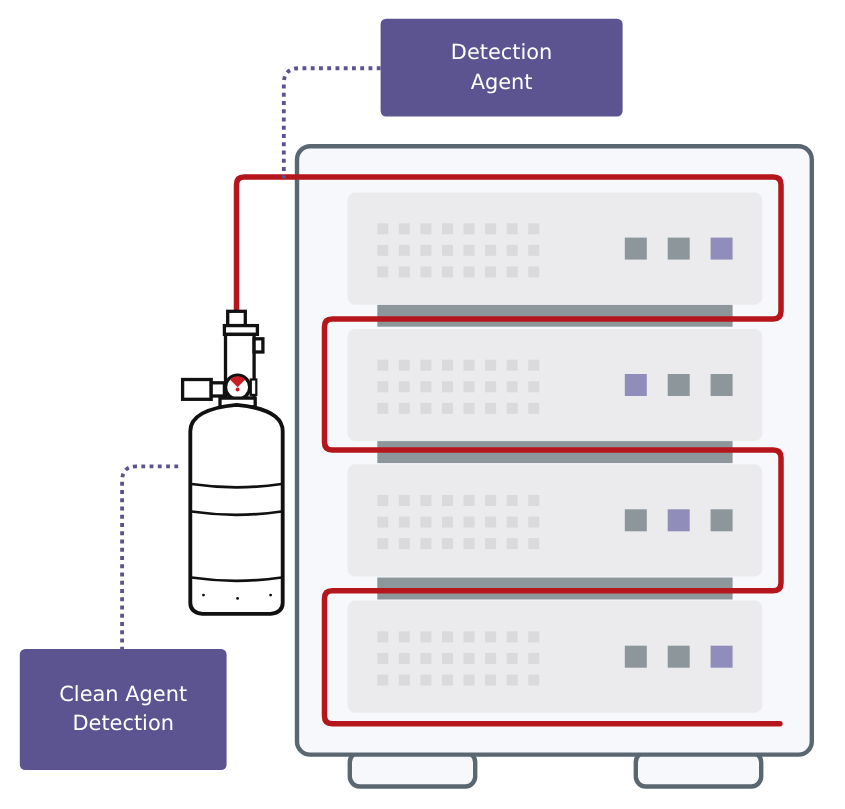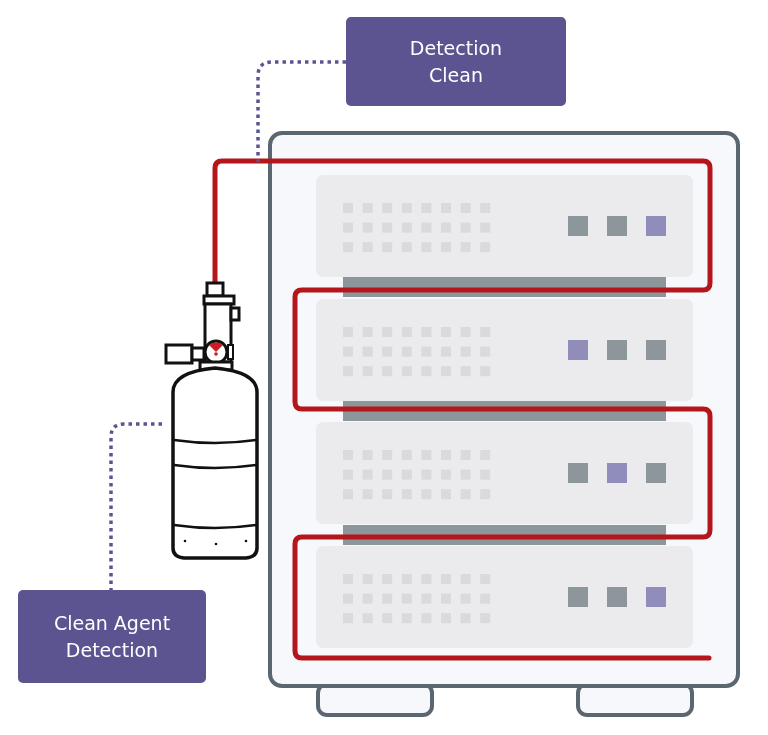--- a/index.html
+++ b/index.html
@@ -4,21 +4,21 @@
   <style>
     html, body { margin: 0; padding: 0; background: #ffffff; }
     body { width: 768px; height: 735px; position: relative; overflow: hidden; font-family: "DejaVu Sans", sans-serif; }
     #stage { position: absolute; left: 0; top: 0; width: 768px; height: 735px; }
     .label-box {
       position: absolute; background: #5c5490; color: #ffffff; border-radius: 5px;
       display: flex; flex-direction: column; align-items: center; justify-content: center;
       font-family: "DejaVu Sans", sans-serif; font-size: 19px; line-height: 27px; text-align: center;
     }
     #label-detection { left: 346px; top: 17px; width: 220px; height: 89px; }
-    #label-cylinder { left: 18px; top: 590px; width: 188px; height: 93px; }
+    #label-cylinder { left: 18px; top: 590px; width: 188px; height: 110px; }
   </style>
 </head>
 <body>
 
 <svg id="stage" width="768" height="735" viewBox="0 0 768 735" xmlns="http://www.w3.org/2000/svg">
 
   <g>
     <rect x="318" y="684" width="114" height="31" rx="9" fill="#f7f8fc" stroke="#5a6770" stroke-width="4"></rect>
     <rect x="578" y="684" width="114" height="31" rx="9" fill="#f7f8fc" stroke="#5a6770" stroke-width="4"></rect>
   </g>
@@ -182,19 +182,19 @@
     <path d="M 174 465 Q 215 471 256 465" fill="none" stroke="#111" stroke-width="2.5"></path>
     <path d="M 174 525 Q 215 531 256 525" fill="none" stroke="#111" stroke-width="2.5"></path>
     <circle cx="185" cy="541" r="1.3" fill="#111"></circle>
     <circle cx="216" cy="544" r="1.3" fill="#111"></circle>
     <circle cx="246" cy="541" r="1.3" fill="#111"></circle>
   </g>
 </svg>
 
 <div id="label-detection" class="label-box">
   <span>Detection</span>
-  <span>Clean</span>
+  <span>Agent</span>
 </div>
 
 <div id="label-cylinder" class="label-box">
   <span>Clean Agent</span>
   <span>Detection</span>
 </div>
 
 </body></html>

